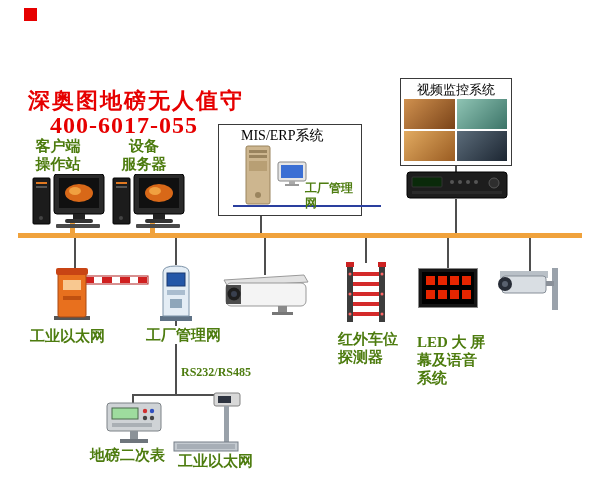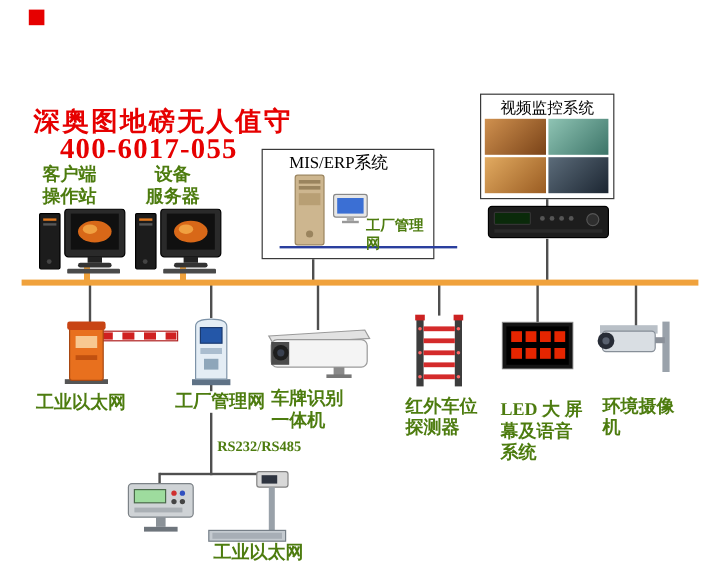--- a/index.html
+++ b/index.html
@@ -225,29 +225,25 @@
       <rect x="46" y="15" width="12" height="5" fill="#8a9099"></rect>
       <rect x="4" y="5" width="48" height="7" fill="#b9c0c7"></rect>
       <rect x="6" y="10" width="44" height="17" rx="3" fill="#d9dee3" stroke="#878f98"></rect>
       <circle cx="9" cy="18" r="7" fill="#272c36"></circle>
       <circle cx="9" cy="18" r="3" fill="#59616f"></circle>
     </svg>
   </div>
 
   <div class="label" style="left:30px;top:327px">工业以太网</div>
   <div class="label" style="left:145px;top:326px;background:#fff;padding:0 1px">工厂管理网</div>
-  <div class="label" style="left:226px;top:324px">车牌识别
-一体机</div>
   <div class="label" style="left:417px;top:333px">LED 大 屏
 幕及语音
 系统</div>
   <div class="label" style="left:338px;top:330px">红外车位
 探测器</div>
-  <div class="label" style="left:502px;top:330px">环境摄像
-机</div>
 
   <div class="wire" style="left:175px;top:320px;width:2px;height:76px"></div>
   <div class="label sm" style="left:181px;top:365px">RS232/RS485</div>
   <div class="wire" style="left:133px;top:394px;width:86px;height:2px"></div>
   <div class="wire" style="left:132px;top:394px;width:2px;height:10px"></div>
 
   <div class="icon" style="left:102px;top:400px">
     <svg width="64" height="44" viewBox="0 0 64 44">
       <rect x="5" y="3" width="54" height="28" rx="3" fill="#cfd3d6" stroke="#7c8287"></rect>
       <rect x="10" y="8" width="26" height="11" fill="#9edc9e" stroke="#4a6a4a"></rect>
@@ -264,15 +260,16 @@
   <div class="icon" style="left:172px;top:392px">
     <svg width="70" height="62" viewBox="0 0 70 62">
       <rect x="42" y="1" width="26" height="13" rx="2" fill="#d8d8d8" stroke="#828282"></rect>
       <rect x="46" y="4" width="13" height="7" fill="#2e3440"></rect>
       <rect x="52" y="14" width="5" height="36" fill="#99a1a9"></rect>
       <rect x="2" y="50" width="64" height="9" fill="#c4cad0" stroke="#767f88"></rect>
       <rect x="5" y="52" width="58" height="5" fill="#a7aeb6"></rect>
     </svg>
   </div>
 
+  <div class="label" style="left:90px;top:446px">地磅二次表</div>
   <div class="label" style="left:178px;top:452px">工业以太网</div>
 
 </div>
 
 </body></html>

